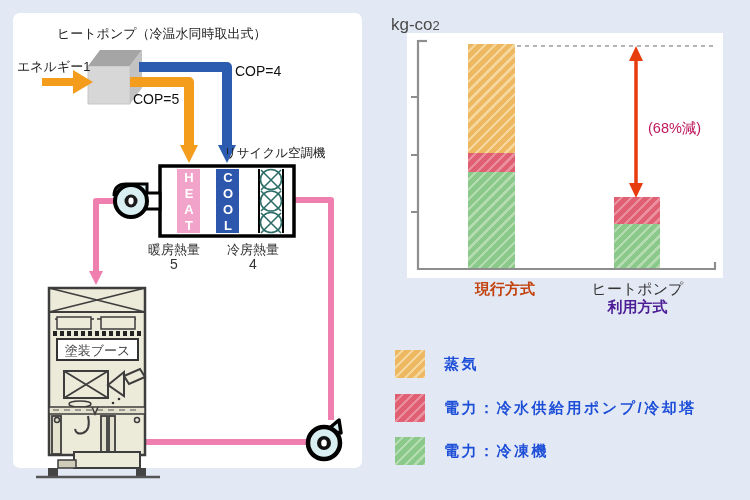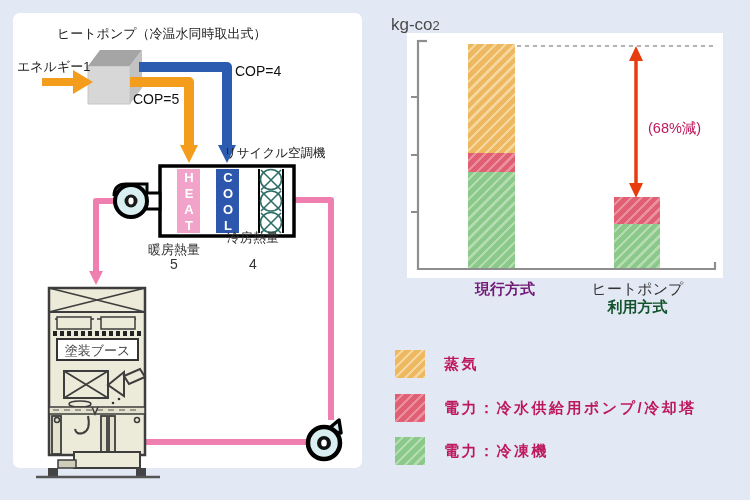--- a/index.html
+++ b/index.html
@@ -15,21 +15,21 @@
   .bar{position:absolute;bottom:231px;display:flex;flex-direction:column;justify-content:flex-end;}
   #bar0{left:468px;width:47px;}
   #bar1{left:614px;width:46px;}
   .seg{width:100%;}
   .txt{position:absolute;color:#333;white-space:nowrap;}
   .ctr{text-align:center;white-space:normal;}
   .vletters{position:absolute;width:12px;text-align:center;word-break:break-all;
             line-height:16px;font-size:13px;font-weight:bold;color:#fff;}
   .legend-row{position:absolute;display:flex;align-items:center;}
   .legend-swatch{width:30px;height:28px;flex:0 0 30px;margin-right:19px;}
-  .legend-label{font-size:15px;color:#be185d;letter-spacing:2.5px;font-weight:bold;}
+  .legend-label{font-size:15px;color:#1d4ed8;letter-spacing:2.5px;font-weight:bold;}
   svg{position:absolute;left:0;top:0;pointer-events:none;}
 </style>
 </head>
 <body>
 
 <div id="stage">
 
   <div class="abs" id="panel"></div>
   <div class="abs" id="plotbg"></div>
 
@@ -162,31 +162,31 @@
 
   <div class="txt" style="left:57px;top:25px;font-size:13px;color:#222;">ヒートポンプ（冷温水同時取出式）</div>
   <div class="txt" style="left:17px;top:58px;font-size:13px;color:#222;">エネルギー1</div>
   <div class="txt" style="left:133px;top:91px;font-size:14px;color:#111;font-weight:500;">COP=5</div>
   <div class="txt" style="left:235px;top:63px;font-size:14px;color:#111;font-weight:500;">COP=4</div>
   <div class="txt" style="left:224px;top:145px;font-size:12.5px;color:#222;">リサイクル空調機</div>
   <div class="vletters" style="left:183px;top:170px;">HEAT</div>
   <div class="vletters" style="left:222px;top:170px;">COOL</div>
   <div class="txt ctr" style="left:143px;top:241px;width:62px;font-size:13px;">暖房熱量</div>
   <div class="txt ctr" style="left:143px;top:256px;width:62px;font-size:14px;">5</div>
-  <div class="txt ctr" style="left:222px;top:229px;width:62px;font-size:13px;">冷房熱量</div>
+  <div class="txt ctr" style="left:222px;top:241px;width:62px;font-size:13px;">冷房熱量</div>
   <div class="txt ctr" style="left:222px;top:256px;width:62px;font-size:14px;">4</div>
   <div class="txt ctr" style="left:57px;top:342px;width:81px;font-size:13px;color:#444;">塗装ブース</div>
 
   <div class="txt" style="left:391px;top:15px;font-size:17px;color:#4a4a4a;">
     <span>kg-co</span><span style="font-size:13px;">2</span>
   </div>
   <div class="txt" style="left:648px;top:119px;font-size:14.5px;color:#be185d;">(68%減)</div>
-  <div class="txt ctr" style="left:440px;top:280px;width:130px;font-size:15px;font-weight:bold;color:#701a75;">現行方式</div>
+  <div class="txt ctr" style="left:440px;top:280px;width:130px;font-size:15px;font-weight:bold;color:#c2410c;">現行方式</div>
   <div class="txt ctr" style="left:575px;top:280px;width:125px;font-size:15px;font-weight:normal;color:#333;">ヒートポンプ</div>
-  <div class="txt ctr" style="left:575px;top:298px;width:125px;font-size:15px;font-weight:bold;color:#14532d;">利用方式</div>
+  <div class="txt ctr" style="left:575px;top:298px;width:125px;font-size:15px;font-weight:bold;color:#4c1d95;">利用方式</div>
 
   <div class="legend-row" style="left:395px;top:350px;">
     <div class="legend-swatch hatch0"></div>
     <div class="legend-label">蒸気</div>
   </div>
   <div class="legend-row" style="left:395px;top:394px;">
     <div class="legend-swatch hatch1"></div>
     <div class="legend-label">電力：冷水供給用ポンプ/冷却塔</div>
   </div>
   <div class="legend-row" style="left:395px;top:437px;">

